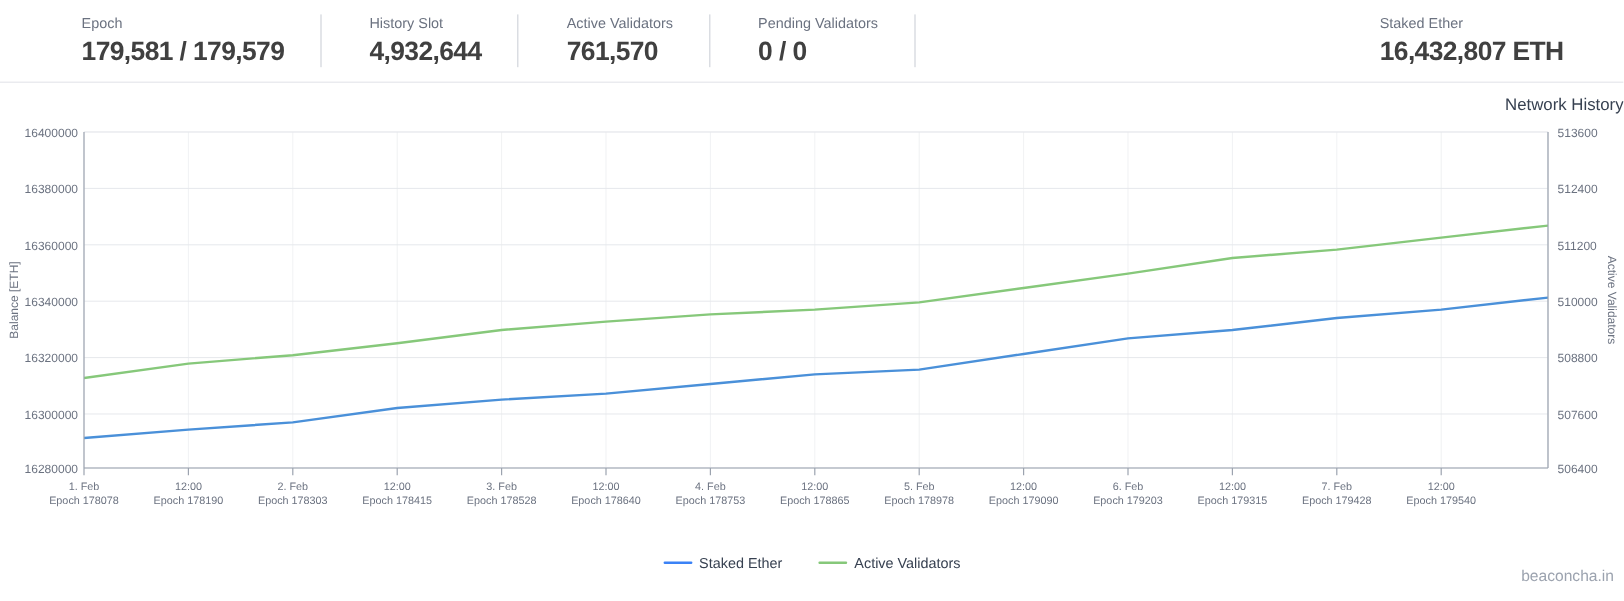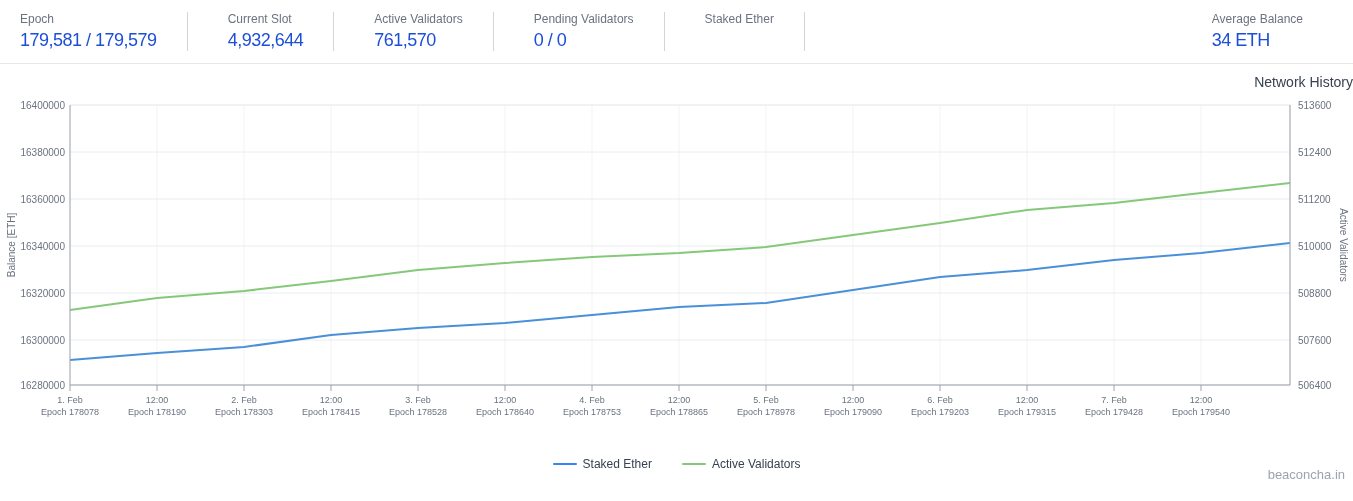--- a/index.html
+++ b/index.html
@@ -12,32 +12,32 @@
       gap: 0;
     }
     .stat-block {
       display: flex;
       flex-direction: column;
       padding-right: 30px;
       padding-left: 10px;
       border-right: 1px solid #d1d5db;
       margin-right: 30px;
     }
-    .stat-block:first-child { padding-left: 0; }
+    .stat-block:first-child { padding-left: 0; margin-left: 48px; }
     .stat-block:last-child { border-right: none; margin-left: auto; margin-right: 0; }
     .stat-label {
       font-size: 12px;
       color: #6b7280;
       font-weight: 400;
       margin-bottom: 4px;
     }
     .stat-value {
-      font-size: 18px;
-      font-weight: 400;
-      color: #1d4ed8;
+      font-size: 22px;
+      font-weight: 700;
+      color: #404040;
       letter-spacing: -0.5px;
     }
 
     .chart-container {
       position: relative;
       width: 1353px;
       height: 420px;
       padding: 10px 0 0 0;
     }
 
@@ -84,37 +84,34 @@
   </style>
 </head>
 <body>
 
 <div class="header">
   <div class="stat-block">
     <span class="stat-label">Epoch</span>
     <span class="stat-value">179,581 / 179,579</span>
   </div>
   <div class="stat-block">
-    <span class="stat-label">Current Slot</span>
+    <span class="stat-label">History Slot</span>
     <span class="stat-value">4,932,644</span>
   </div>
   <div class="stat-block">
     <span class="stat-label">Active Validators</span>
     <span class="stat-value">761,570</span>
   </div>
   <div class="stat-block">
     <span class="stat-label">Pending Validators</span>
     <span class="stat-value">0 / 0</span>
   </div>
   <div class="stat-block">
     <span class="stat-label">Staked Ether</span>
-  </div>
-  <div class="stat-block">
-    <span class="stat-label">Average Balance</span>
-    <span class="stat-value">34 ETH</span>
+    <span class="stat-value">16,432,807 ETH</span>
   </div>
 </div>
 
 <div class="chart-container">
   <div class="chart-title">Network History</div>
 
   <svg class="main-chart" width="1353" height="360" viewBox="0 0 1353 360">
     <defs>
       <clipPath id="chartClip">
         <rect x="70" y="10" width="1220" height="280"></rect>

